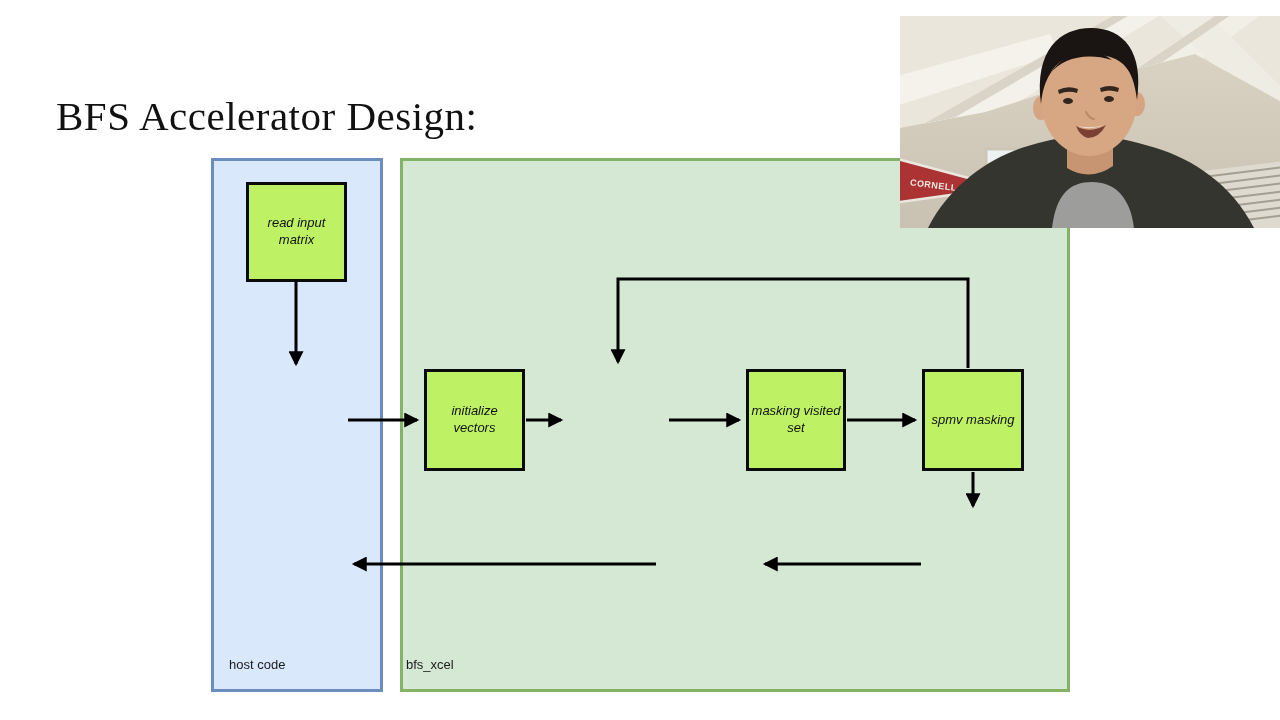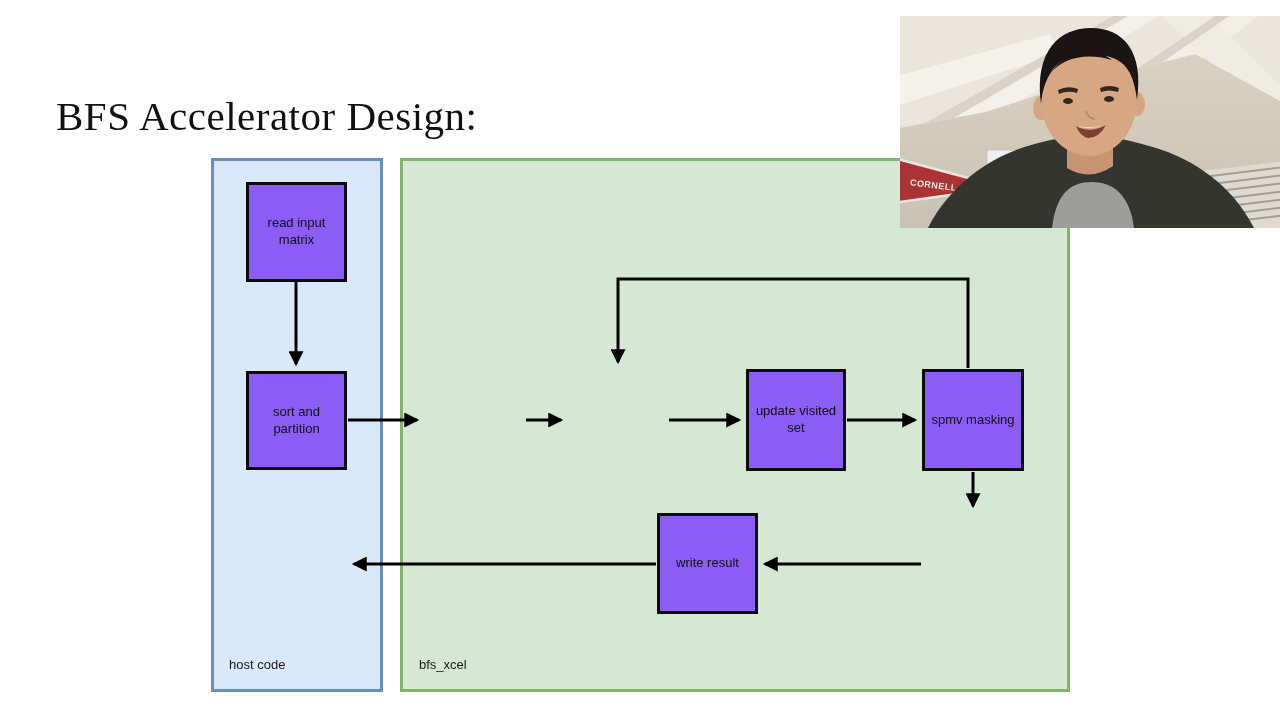--- a/index.html
+++ b/index.html
@@ -22,29 +22,30 @@
     background:#dae8fc; border:3px solid #6c8ebf;
   }
   #region-xcel {
     left:400px; top:142px; width:670px; height:534px;
     background:#d5e8d4; border:3px solid #82b366;
   }
   .region-label {
     position:absolute; font-size:13px; color:#1a1a1a;
   }
   #label-host { left:229px; top:641px; }
-  #label-xcel { left:419px; top:641px; }
+  #label-xcel { left:406px; top:641px; }
 
   
   .node {
     position:absolute; box-sizing:border-box;
-    background:#8b5cf6; border:3px solid #0b0b0b;
+    background:#bef264; border:3px solid #0b0b0b;
     display:flex; align-items:center; justify-content:center;
     text-align:center; font-size:13px; line-height:1.3; color:#111;
     padding:2px;
+    font-style:italic;
   }
   #node-read-input-matrix { left:246px; top:166px; width:101px; height:100px; }
   #node-sort-and-partition { left:246px; top:355px; width:101px; height:99px;  }
   #node-read-result        { left:246px; top:498px; width:101px; height:99px;  }
   #node-initialize-vectors { left:424px; top:353px; width:101px; height:102px; }
   #node-spmv               { left:568px; top:353px; width:100px; height:102px; }
   #node-update-visited-set { left:746px; top:353px; width:100px; height:102px; }
   #node-apply-masking      { left:922px; top:353px; width:102px; height:102px; }
   #node-merge-result       { left:922px; top:497px; width:102px; height:101px; }
   #node-write-result       { left:657px; top:497px; width:101px; height:101px; }
@@ -61,24 +62,23 @@
 <body>
 
 <div id="stage">
 
   <div id="slide-title">BFS Accelerator Design:</div>
 
   <div class="region" id="region-host"></div>
   <div class="region" id="region-xcel"></div>
 
   <div class="node" id="node-read-input-matrix">read input matrix</div>
-  <div class="node" id="node-sort-and-partition">sort and partition</div>
-  <div class="node" id="node-update-visited-set">update visited set</div>
+  <div class="node" id="node-initialize-vectors">initialize vectors</div>
+  <div class="node" id="node-update-visited-set">masking visited set</div>
   <div class="node" id="node-apply-masking">spmv masking</div>
-  <div class="node" id="node-write-result">write result</div>
 
   <div class="region-label" id="label-host">host code</div>
   <div class="region-label" id="label-xcel">bfs_xcel</div>
 
   <svg id="arrow-layer" viewBox="0 0 1280 720">
     <defs>
       <marker id="ah" viewBox="0 0 10 10" refX="8.5" refY="5" markerWidth="17" markerHeight="15" orient="auto" markerUnits="userSpaceOnUse">
         <path d="M0,0 L10,5 L0,10 z" fill="#000"></path>
       </marker>
     </defs>

